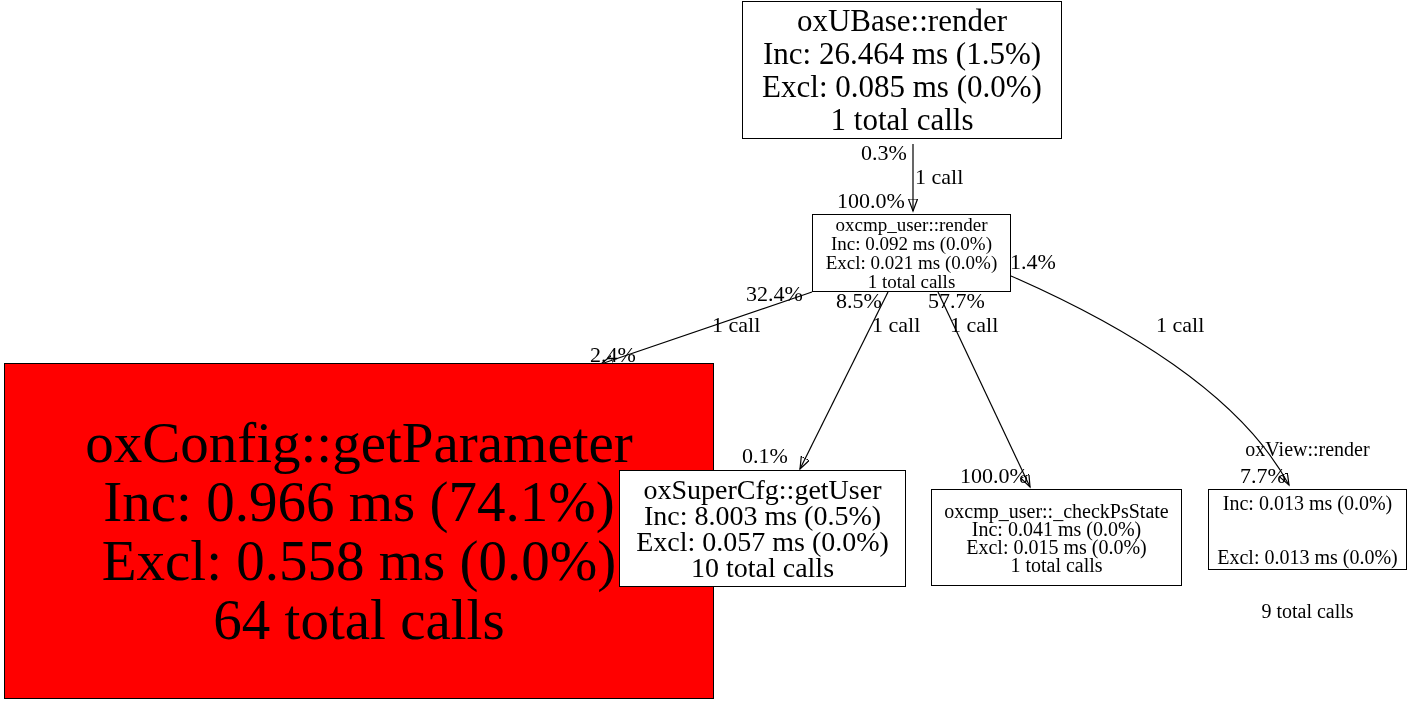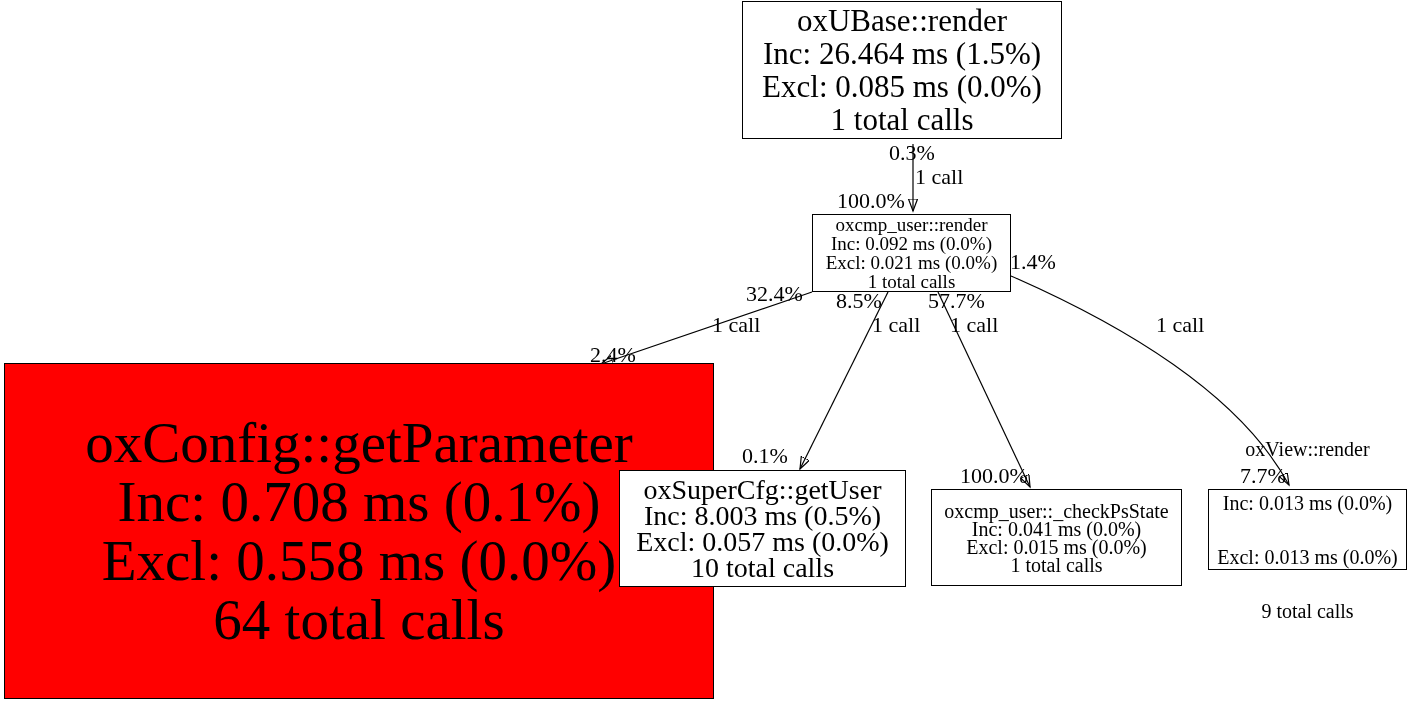--- a/index.html
+++ b/index.html
@@ -76,21 +76,21 @@
 
   <div class="node n-oxcmp-render" style="background-color: rgb(255, 255, 255);">
     <span class="line">oxcmp_user::render</span>
     <span class="line">Inc: 0.092 ms (0.0%)</span>
     <span class="line">Excl: 0.021 ms (0.0%)</span>
     <span class="line">1 total calls</span>
   </div>
 
   <div class="node n-oxconfig" style="background-color: rgb(255, 0, 0);">
     <span class="line">oxConfig::getParameter</span>
-    <span class="line">Inc: 0.708 ms (0.1%)</span>
+    <span class="line">Inc: 0.966 ms (74.1%)</span>
     <span class="line">Excl: 0.558 ms (0.0%)</span>
     <span class="line">64 total calls</span>
   </div>
 
   <div class="node n-getuser" style="background-color: rgb(255, 255, 255);">
     <span class="line">oxSuperCfg::getUser</span>
     <span class="line">Inc: 8.003 ms (0.5%)</span>
     <span class="line">Excl: 0.057 ms (0.0%)</span>
     <span class="line">10 total calls</span>
   </div>
@@ -102,21 +102,21 @@
     <span class="line">1 total calls</span>
   </div>
 
   <div class="node n-oxview" style="background-color: rgb(255, 255, 255); gap: 36px;">
     <span class="line">oxView::render</span>
     <span class="line">Inc: 0.013 ms (0.0%)</span>
     <span class="line">Excl: 0.013 ms (0.0%)</span>
     <span class="line">9 total calls</span>
   </div>
 
-  <span class="edge-label" style="left:861px;  top:142px;margin-left:28px;">0.3%</span>
+  <span class="edge-label" style="left:861px;  top:142px;">0.3%</span>
   <span class="edge-label" style="left:915px;  top:166px;">1 call</span>
   <span class="edge-label" style="left:837px;  top:190px;">100.0%</span>
 
   <span class="edge-label" style="left:746px;  top:283px;">32.4%</span>
   <span class="edge-label" style="left:712px;  top:314px;">1 call</span>
   <span class="edge-label" style="left:590px;  top:344px;">2.4%</span>
 
   <span class="edge-label" style="left:836px;  top:290px;">8.5%</span>
   <span class="edge-label" style="left:872px;  top:314px;">1 call</span>
   <span class="edge-label" style="left:742px;  top:445px;">0.1%</span>

